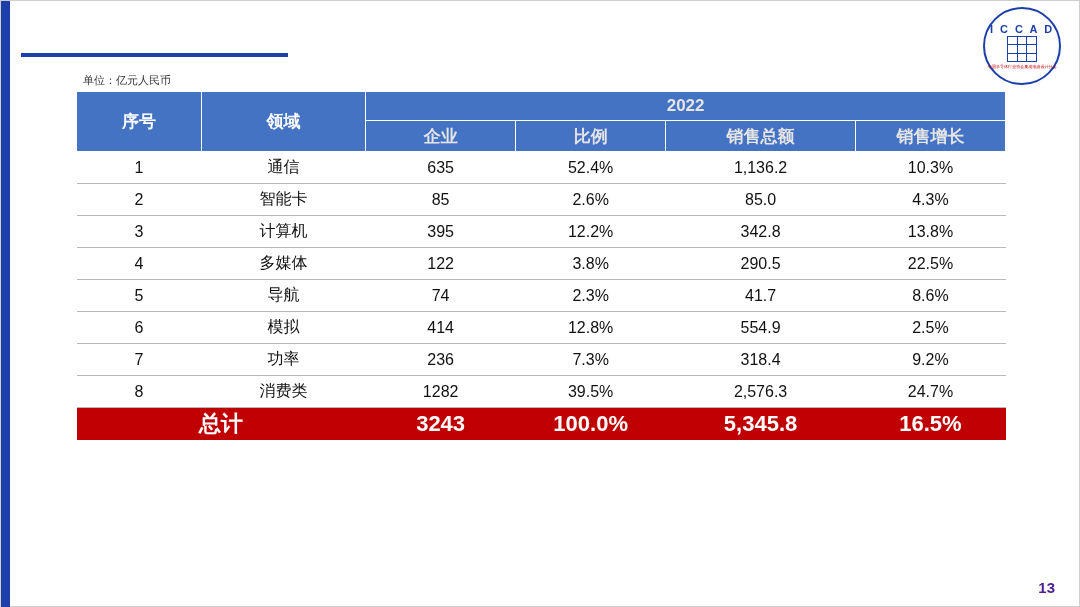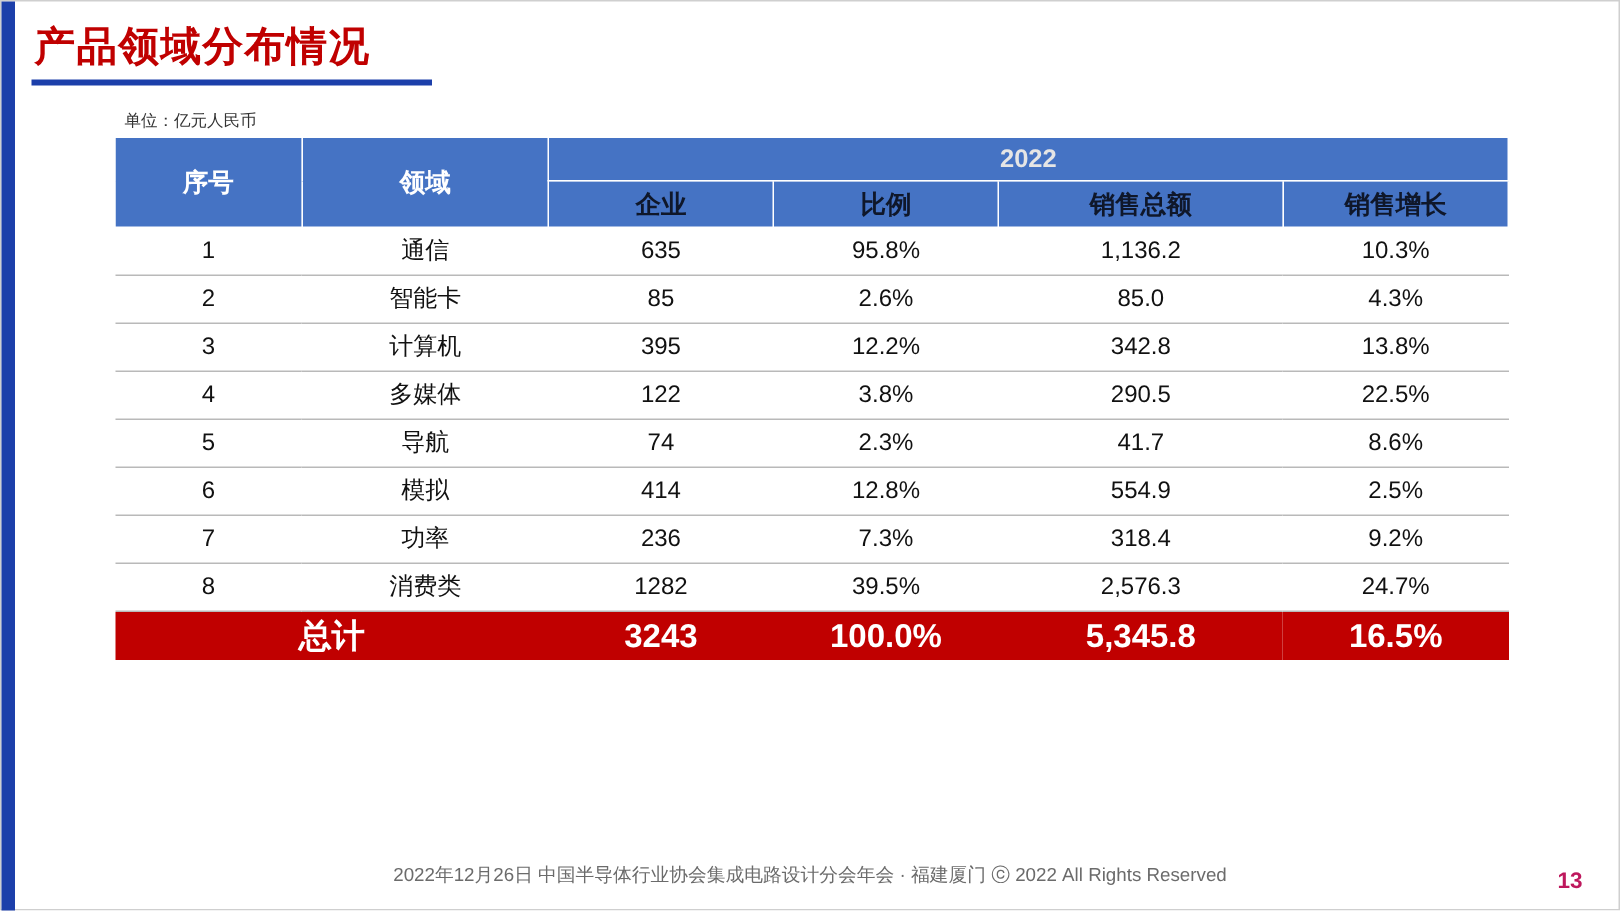--- a/index.html
+++ b/index.html
@@ -123,21 +123,21 @@
   .hdr-year {
     background: #4573c4;
     color: #e5e5e5;
     font-weight: bold;
     font-size: 17px;
     border: 1px solid #ffffff;
     height: 28px;
   }
   .hdr-sub {
     background: #4573c4;
-    color: #0f172a;
+    color: #e5e5e5;
     font-weight: bold;
     font-size: 17px;
     border: 1px solid #ffffff;
     height: 30px;
   }
   tr.data-row td {
     height: 31px;
     border-bottom: 1px solid #b9b9b9;
     font-size: 16px;
   }
@@ -172,34 +172,38 @@
     bottom: 14px;
     text-align: center;
     font-size: 12.5px;
     color: #6b6b6b;
   }
   .page-num {
     position: absolute;
     right: 24px;
     bottom: 10px;
     font-size: 15px;
-    color: #be185d;
+    color: #4c1d95;
     font-weight: bold;
   }
 </style>
 </head>
 <body>
 
 <div class="slide">
 
   <div class="left-bar"></div>
 
-  <div class="title">产品领域分布情况</div>
   <div class="title-underline"></div>
 
+  <div class="logo">
+    <div class="logo-letters">I C C A D</div>
+    <div class="logo-glyph"></div>
+    <div class="logo-sub">中国半导体行业协会集成电路设计分会</div>
+  </div>
 
   <div class="unit">单位：亿元人民币</div>
 
   <table class="data">
     <thead>
       <tr>
         <th class="hdr-blue" rowspan="2" style="width:125px;">序号</th>
         <th class="hdr-blue" rowspan="2" style="width:165px;">领域</th>
         <th class="hdr-year" colspan="4">2022</th>
       </tr>
@@ -208,21 +212,21 @@
         <th class="hdr-sub" style="width:150px;">比例</th>
         <th class="hdr-sub" style="width:190px;">销售总额</th>
         <th class="hdr-sub" style="width:150px;">销售增长</th>
       </tr>
     </thead>
     <tbody>
       <tr class="data-row">
         <td>1</td>
         <td>通信</td>
         <td>635</td>
-        <td>95.8%</td>
+        <td>52.4%</td>
         <td>1,136.2</td>
         <td>10.3%</td>
       </tr>
       <tr class="data-row">
         <td>2</td>
         <td>智能卡</td>
         <td>85</td>
         <td>2.6%</td>
         <td>85.0</td>
         <td>4.3%</td>
@@ -279,16 +283,15 @@
         <td colspan="2">总计</td>
         <td>3243</td>
         <td>100.0%</td>
         <td>5,345.8</td>
         <td>16.5%</td>
       </tr>
     </tbody>
   </table>
 
 
-  <div class="footer">2022年12月26日 中国半导体行业协会集成电路设计分会年会 · 福建厦门 ⓒ 2022 All Rights Reserved</div>
   <div class="page-num">13</div>
 
 </div>
 
 </body></html>

